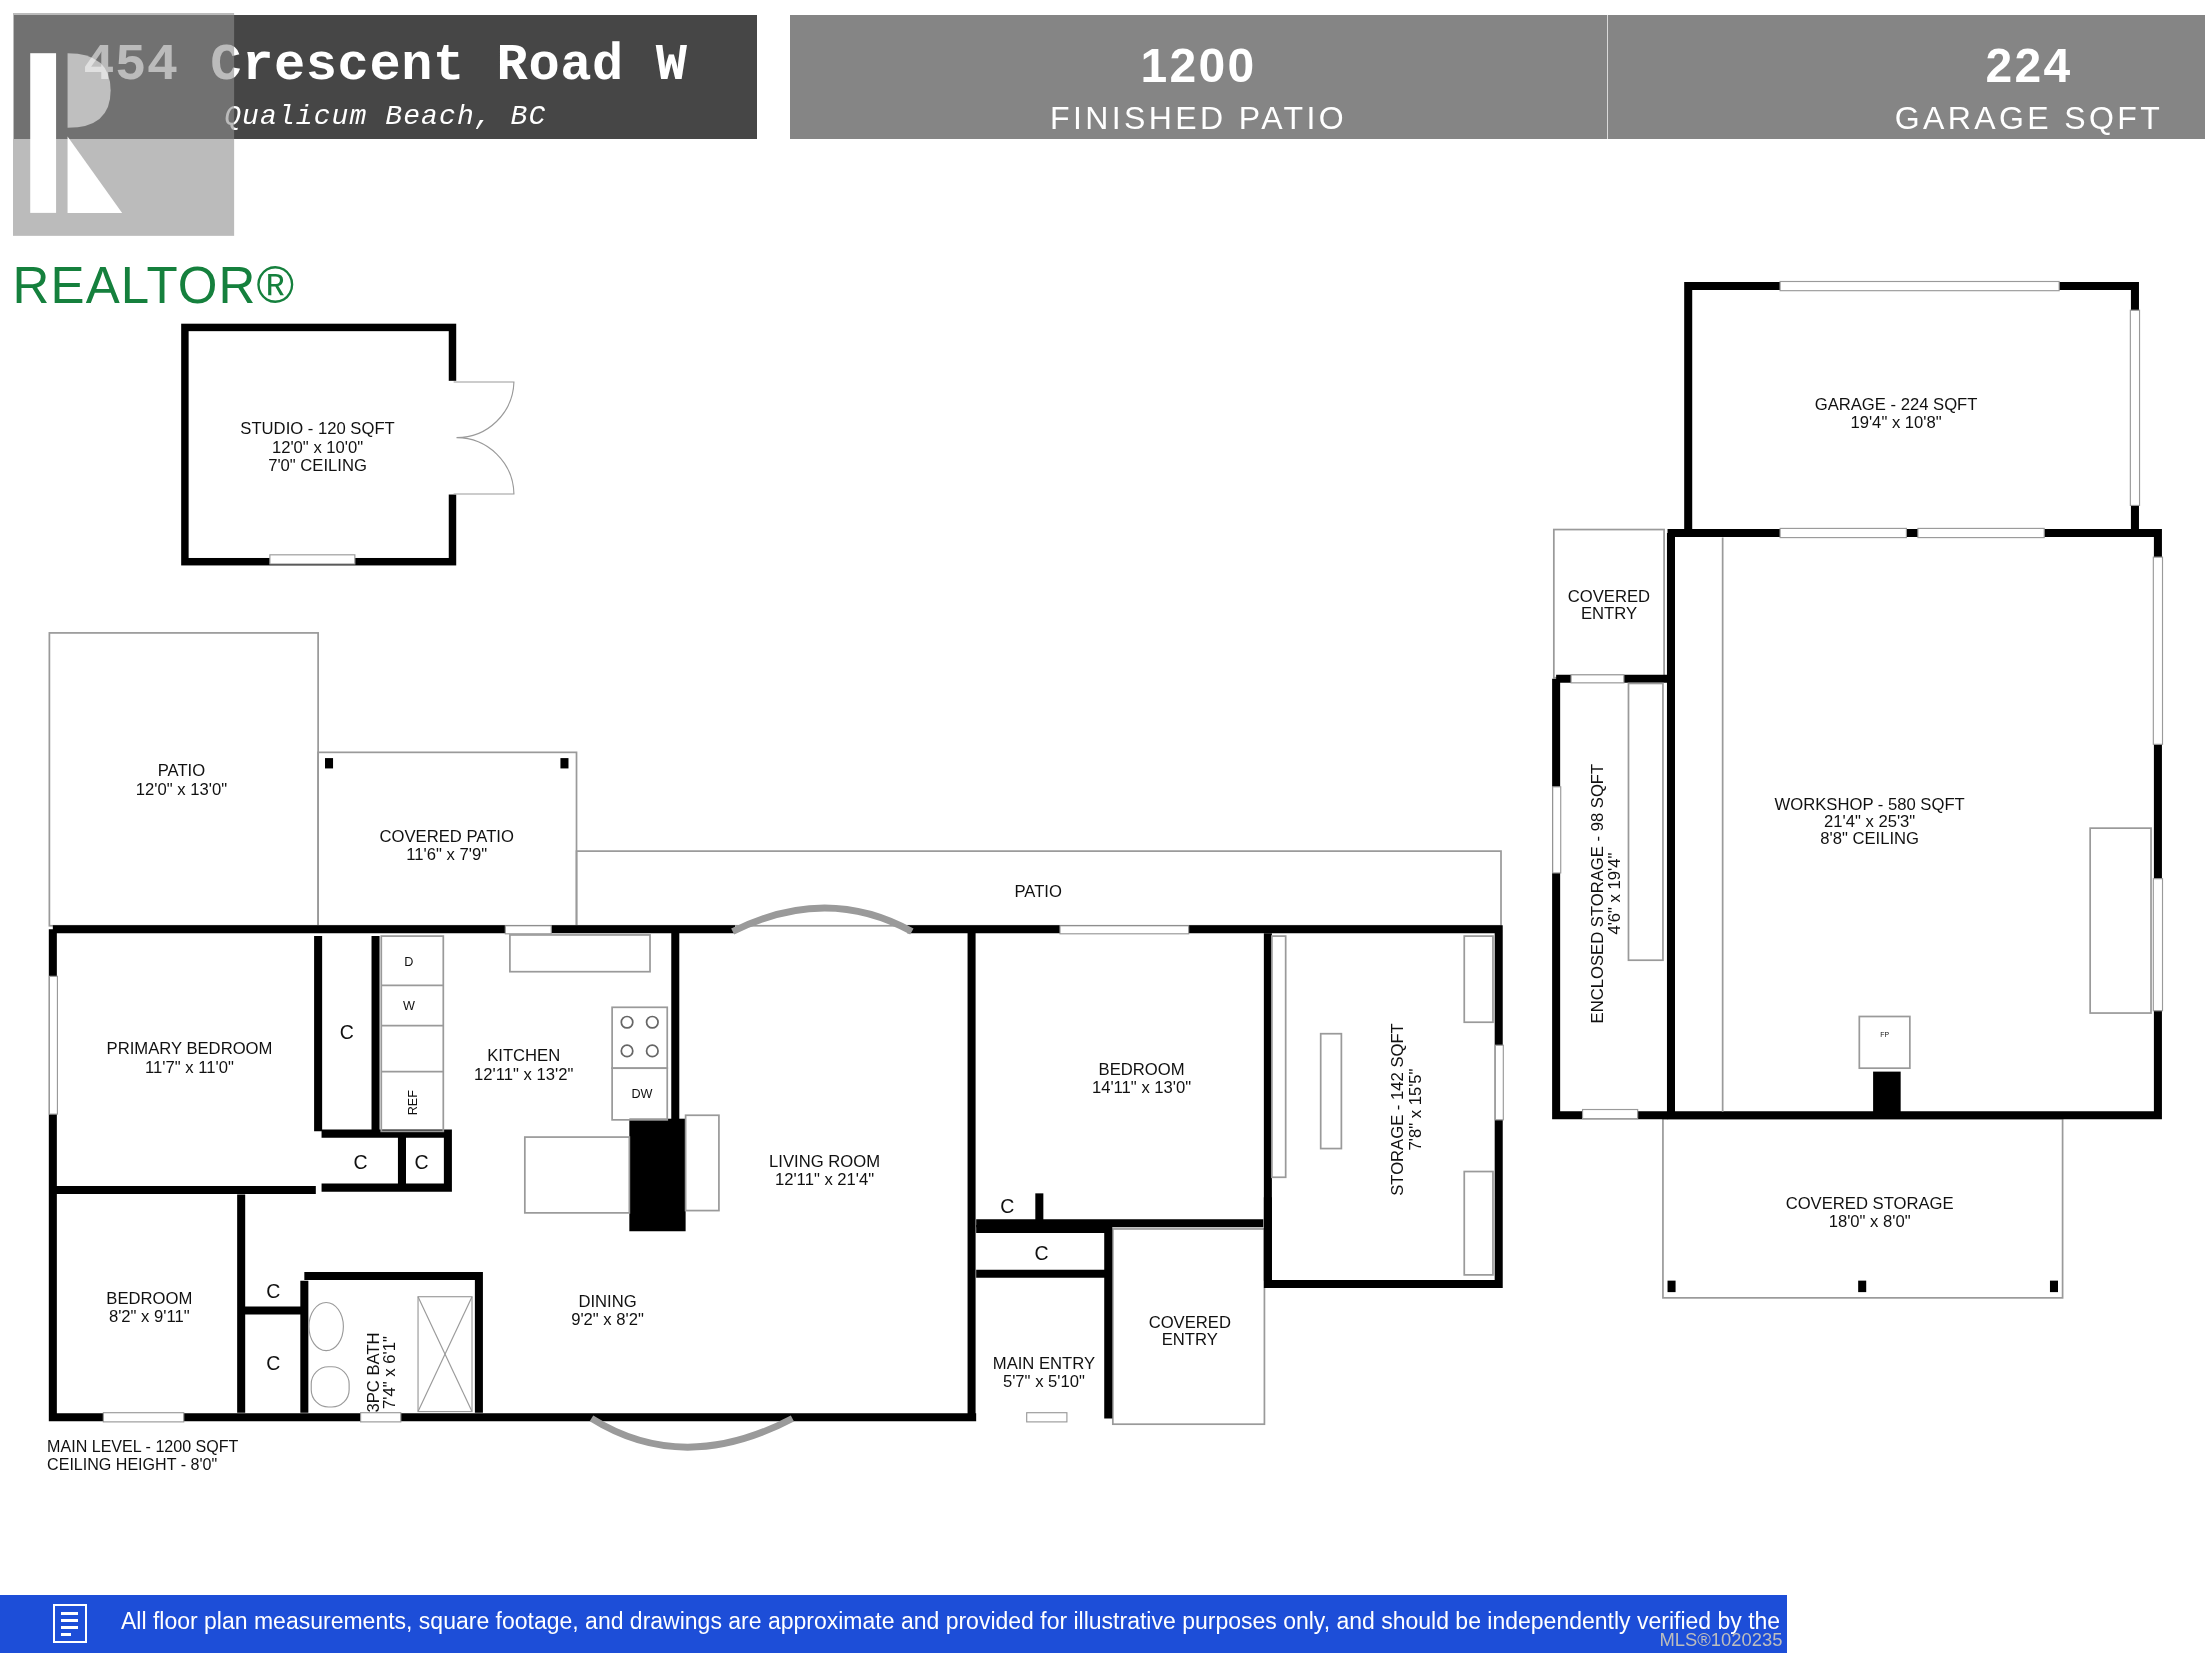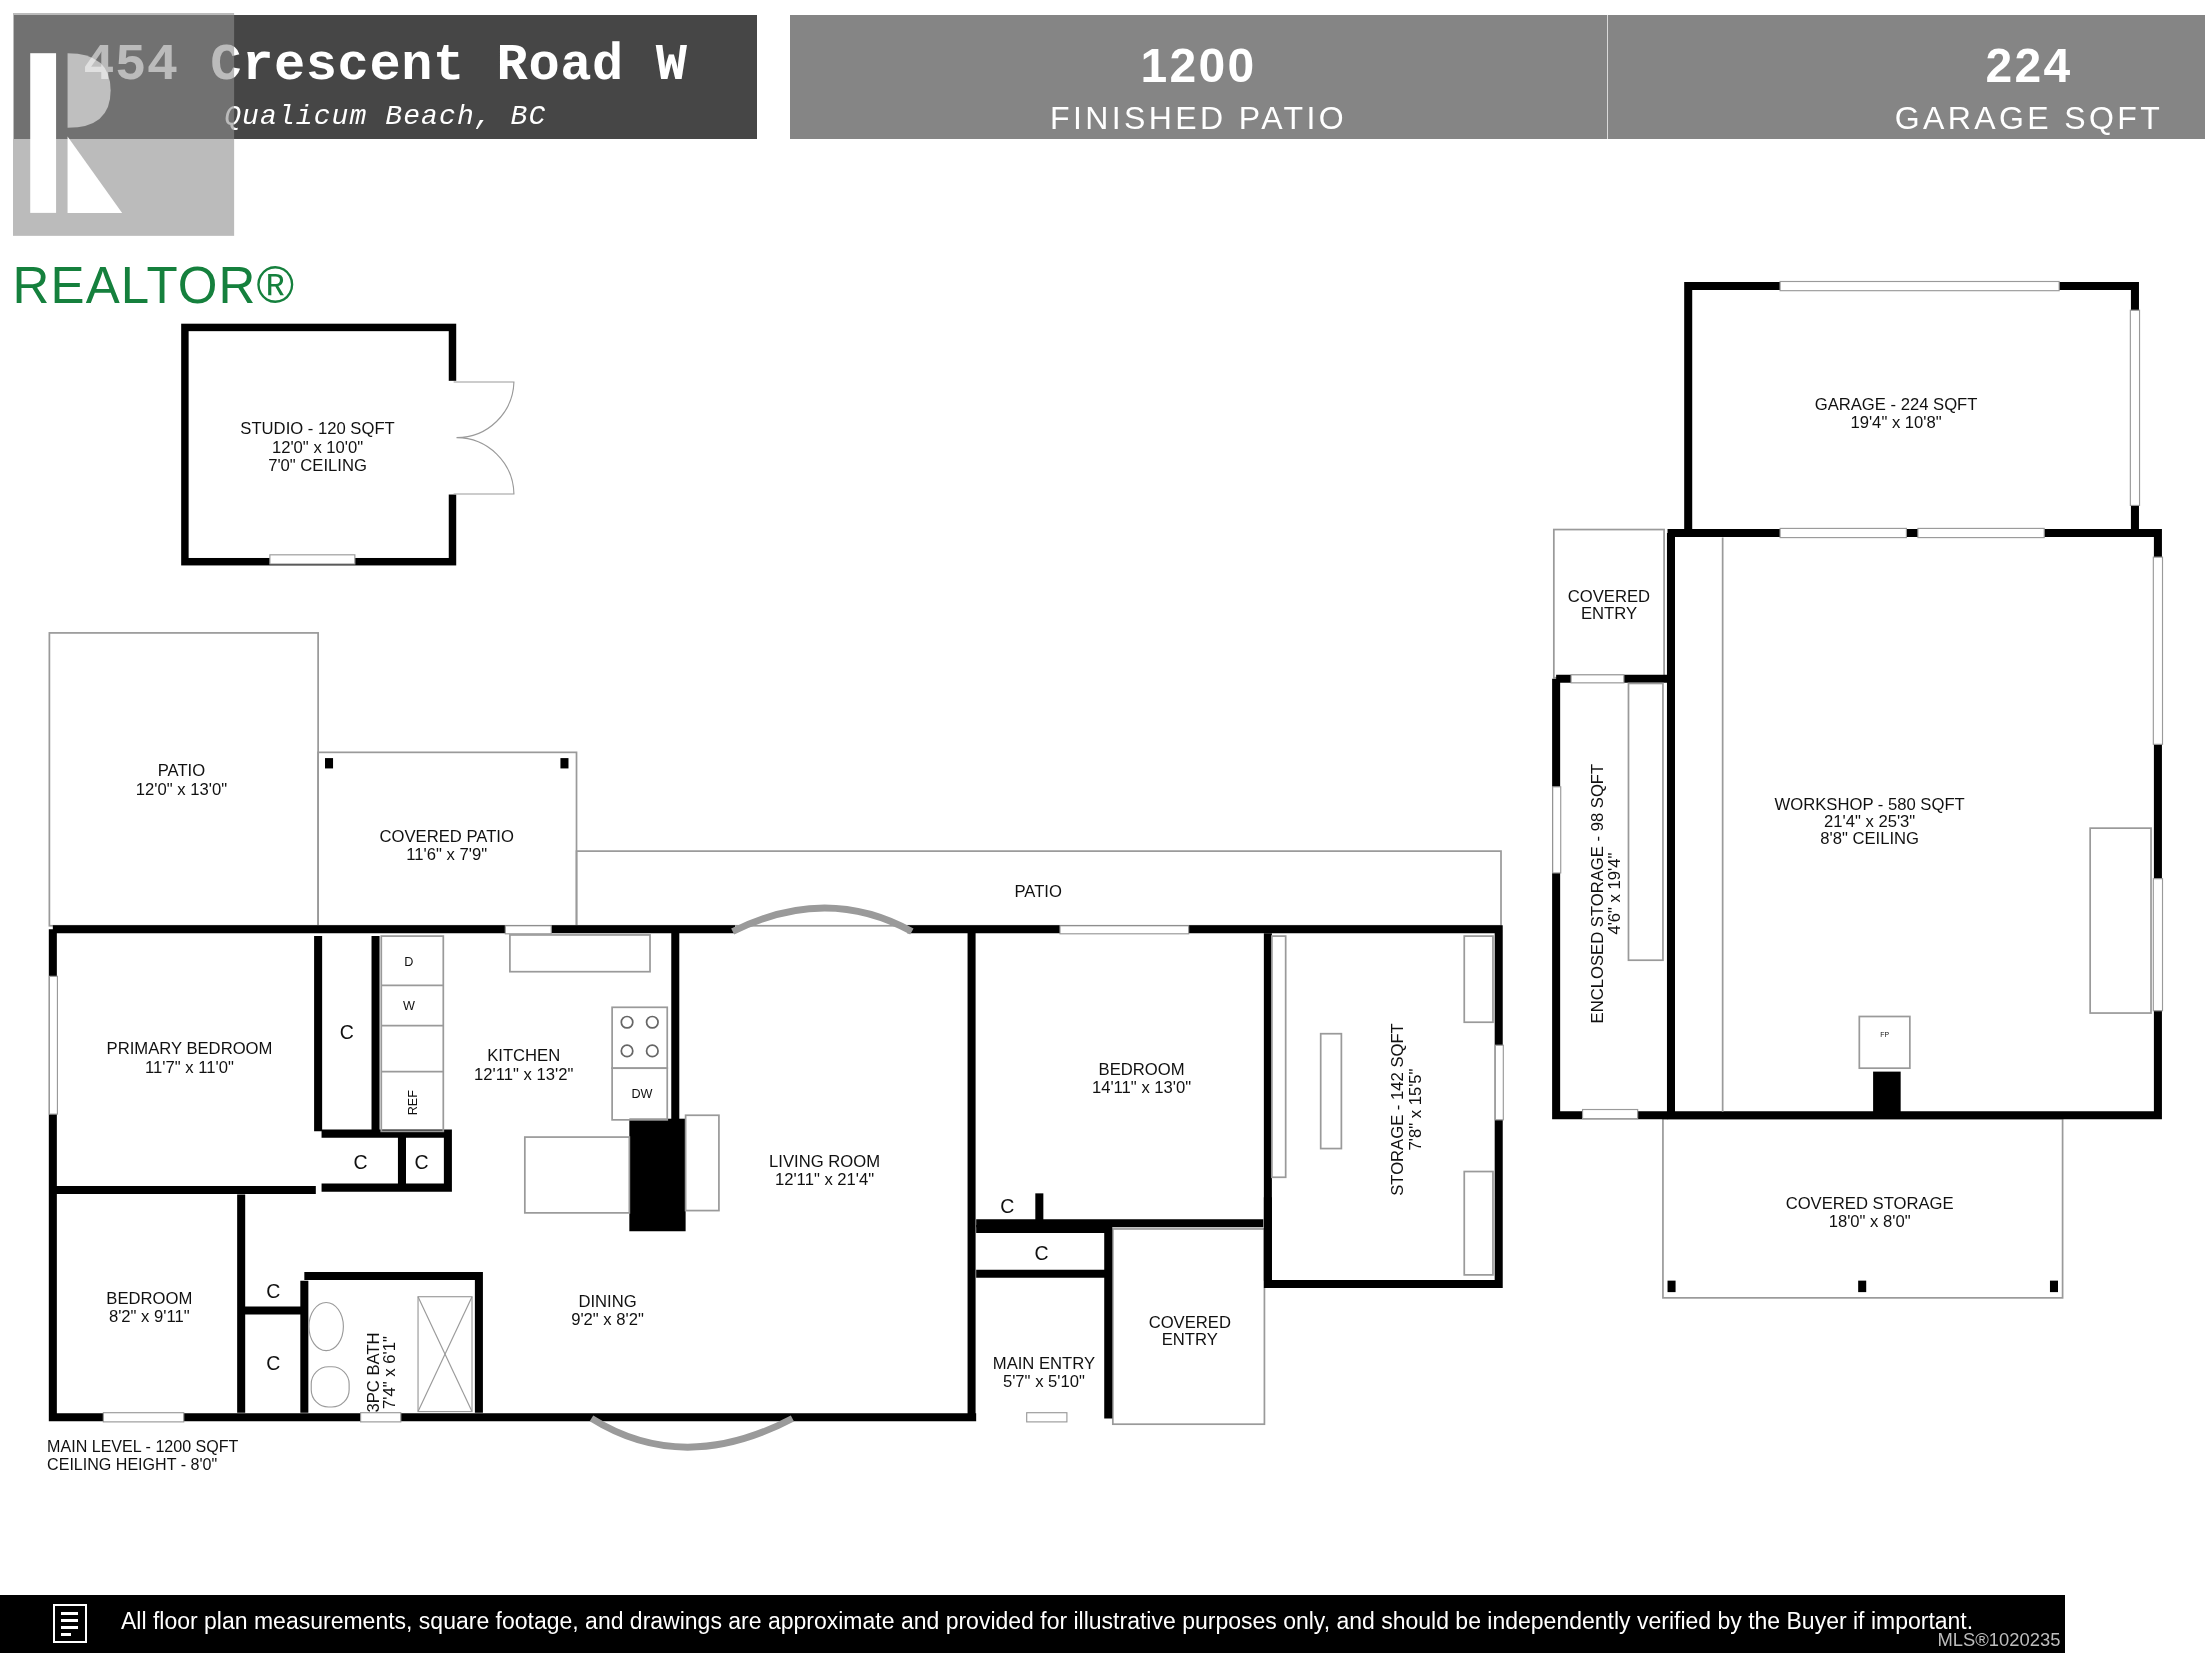--- a/index.html
+++ b/index.html
@@ -9,21 +9,21 @@
   .hdr-addr .city{position:absolute;left:0;right:0;top:86px;text-align:center;font-style:italic;font-size:28px;letter-spacing:1.1px;}
   .hdr-stats{position:absolute;left:776px;top:15px;width:1660px;height:124px;background:#858585;display:flex;margin-left:14px;}
   .stat{flex:1;position:relative;color:#fff;text-align:center;}
   .stat + .stat{border-left:1.7px solid #d9d9d9;padding-left:25px;}
   .stat .num{position:absolute;left:0;right:0;top:23px;font-weight:bold;font-size:48px;letter-spacing:2.3px;}
   .stat .lbl{position:absolute;left:0;right:0;top:85px;font-size:32px;letter-spacing:3.4px;}
   .realtor{position:absolute;left:12.6px;top:12.6px;width:92px;height:276px;pointer-events:none;}
   .realtor .rtext{position:absolute;left:0;top:243px;font-size:51px;color:#15803d;letter-spacing:1.1px;white-space:nowrap;}
   svg.plan{position:absolute;left:0;top:0;}
   .lbl-room{font-family:"Liberation Sans",sans-serif;font-size:29px;fill:#111;text-anchor:middle;}
-  .footer{position:absolute;left:0;top:1595px;width:2065px;height:59px;background:#000000;color:#fff;}
+  .footer{position:absolute;left:0;top:1595px;width:1787px;height:59px;background:#1d4ed8;color:#fff;}
   .footer .doc-icon{position:absolute;left:53px;top:9.2px;width:34px;height:39px;border:2.9px solid #fff;box-sizing:border-box;}
   .footer .doc-icon i{position:absolute;left:5.7px;height:3.4px;background:#fff;}
   .footer .disc{position:absolute;left:121px;top:12.6px;font-size:23px;white-space:nowrap;}
   .footer .mls{position:absolute;right:4.6px;top:34px;font-size:18.4px;color:#bdbdbd;}
 </style>
 </head>
 <body>
 
 <div class="hdr-addr">
   <div class="street">454 Crescent Road W</div>

